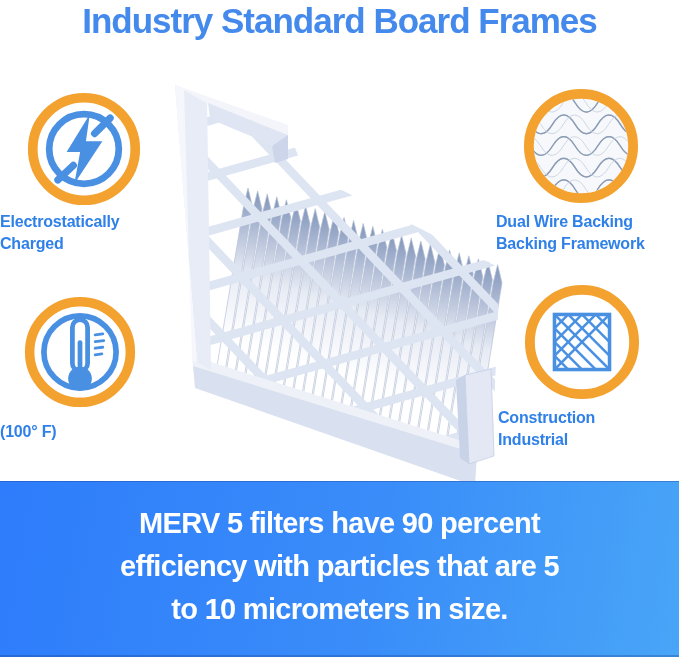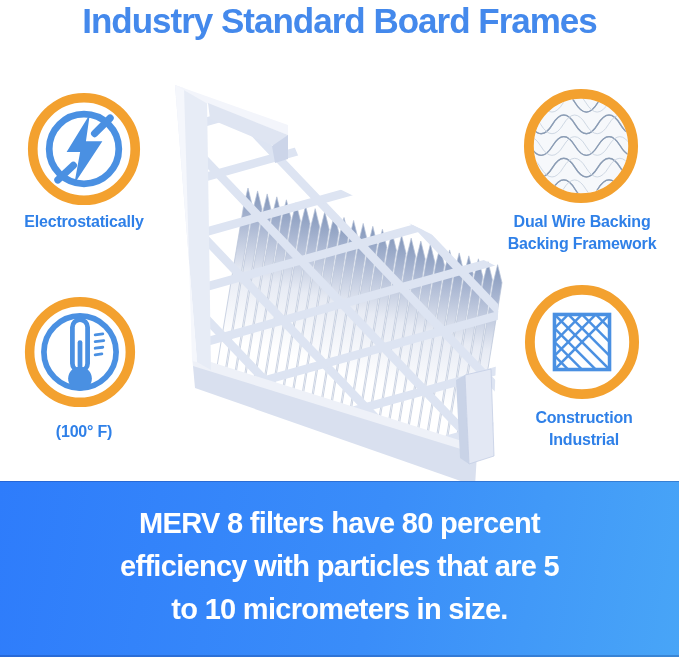--- a/index.html
+++ b/index.html
@@ -7,21 +7,21 @@
     position:relative;width:679px;height:657px;overflow:hidden;background:#ffffff;
     font-family:"Liberation Sans",sans-serif;
   }
   .page-title{
     position:absolute;top:1px;left:0;width:679px;text-align:center;
     font-size:35px;font-weight:bold;letter-spacing:-1px;color:#4489EC;
   }
   .feature{position:absolute;}
   .feature .badge{position:absolute;}
   .feature-label{
-    position:absolute;text-align:center;color:#2F80E8;font-weight:bold;
+    position:absolute;text-align:left;color:#2F80E8;font-weight:bold;
     font-size:16px;line-height:22px;letter-spacing:-0.2px;
   }
   .product-svg{position:absolute;left:148px;top:58px;}
   .banner{
     position:absolute;left:0;top:481px;width:679px;height:176px;
     background:linear-gradient(100deg,#2E7CFB 0%,#3A8DF9 55%,#48A5F7 100%);
     box-shadow:inset 0 1px 0 rgba(20,50,130,0.30), inset 0 -2px 0 rgba(15,45,110,0.25);
   }
   .banner-text{
     position:absolute;top:21px;left:0;width:679px;text-align:center;
@@ -39,20 +39,21 @@
   <div class="feature">
     <svg class="badge" style="left:26px;top:91px" width="116" height="116" viewBox="0 0 120 120">
       <circle cx="60" cy="60" r="53" fill="#ffffff" stroke="#F3A12F" stroke-width="10"></circle>
       <circle cx="60" cy="60" r="36" fill="none" stroke="#4A90E2" stroke-width="7"></circle>
       <line x1="87" y1="28" x2="71" y2="44" stroke="#4A90E2" stroke-width="7.5" stroke-linecap="round"></line>
       <line x1="33" y1="92" x2="49" y2="77" stroke="#4A90E2" stroke-width="7.5" stroke-linecap="round"></line>
       <path d="M66,24 L42,63 L56,63 L50,96 L79,52 L62,52 Z" fill="#4A90E2"></path>
     </svg>
     <div class="feature-label" style="left:0px;top:211px;width:168px">
       <div>Electrostatically</div>
+      <div>Charged</div>
     </div>
   </div>
 
   <div class="feature">
     <svg class="badge" style="left:522px;top:87px" width="118" height="118" viewBox="0 0 120 120">
       <defs>
           <clipPath id="meshClip">
             <circle cx="60" cy="60" r="48"></circle>
           </clipPath>
         </defs>
@@ -216,19 +217,19 @@
 
     <g>
       <polygon points="27,27 140,67 140,77 60,46" fill="#f3f5fb"></polygon>
       <polygon points="60,45 140,77 138,93 62,61" fill="#dfe5f2"></polygon>
       <polygon points="124,88 140,77 140,101 127,105" fill="#ccd5e9"></polygon>
     </g>
   </svg>
 
   <div class="banner">
     <div class="banner-text">
-      <div>MERV 8 filters have 80 percent</div>
+      <div>MERV 5 filters have 90 percent</div>
       <div>efficiency with particles that are 5</div>
       <div>to 10 micrometers in size.</div>
     </div>
   </div>
 
 </div>
 
 </body></html>

